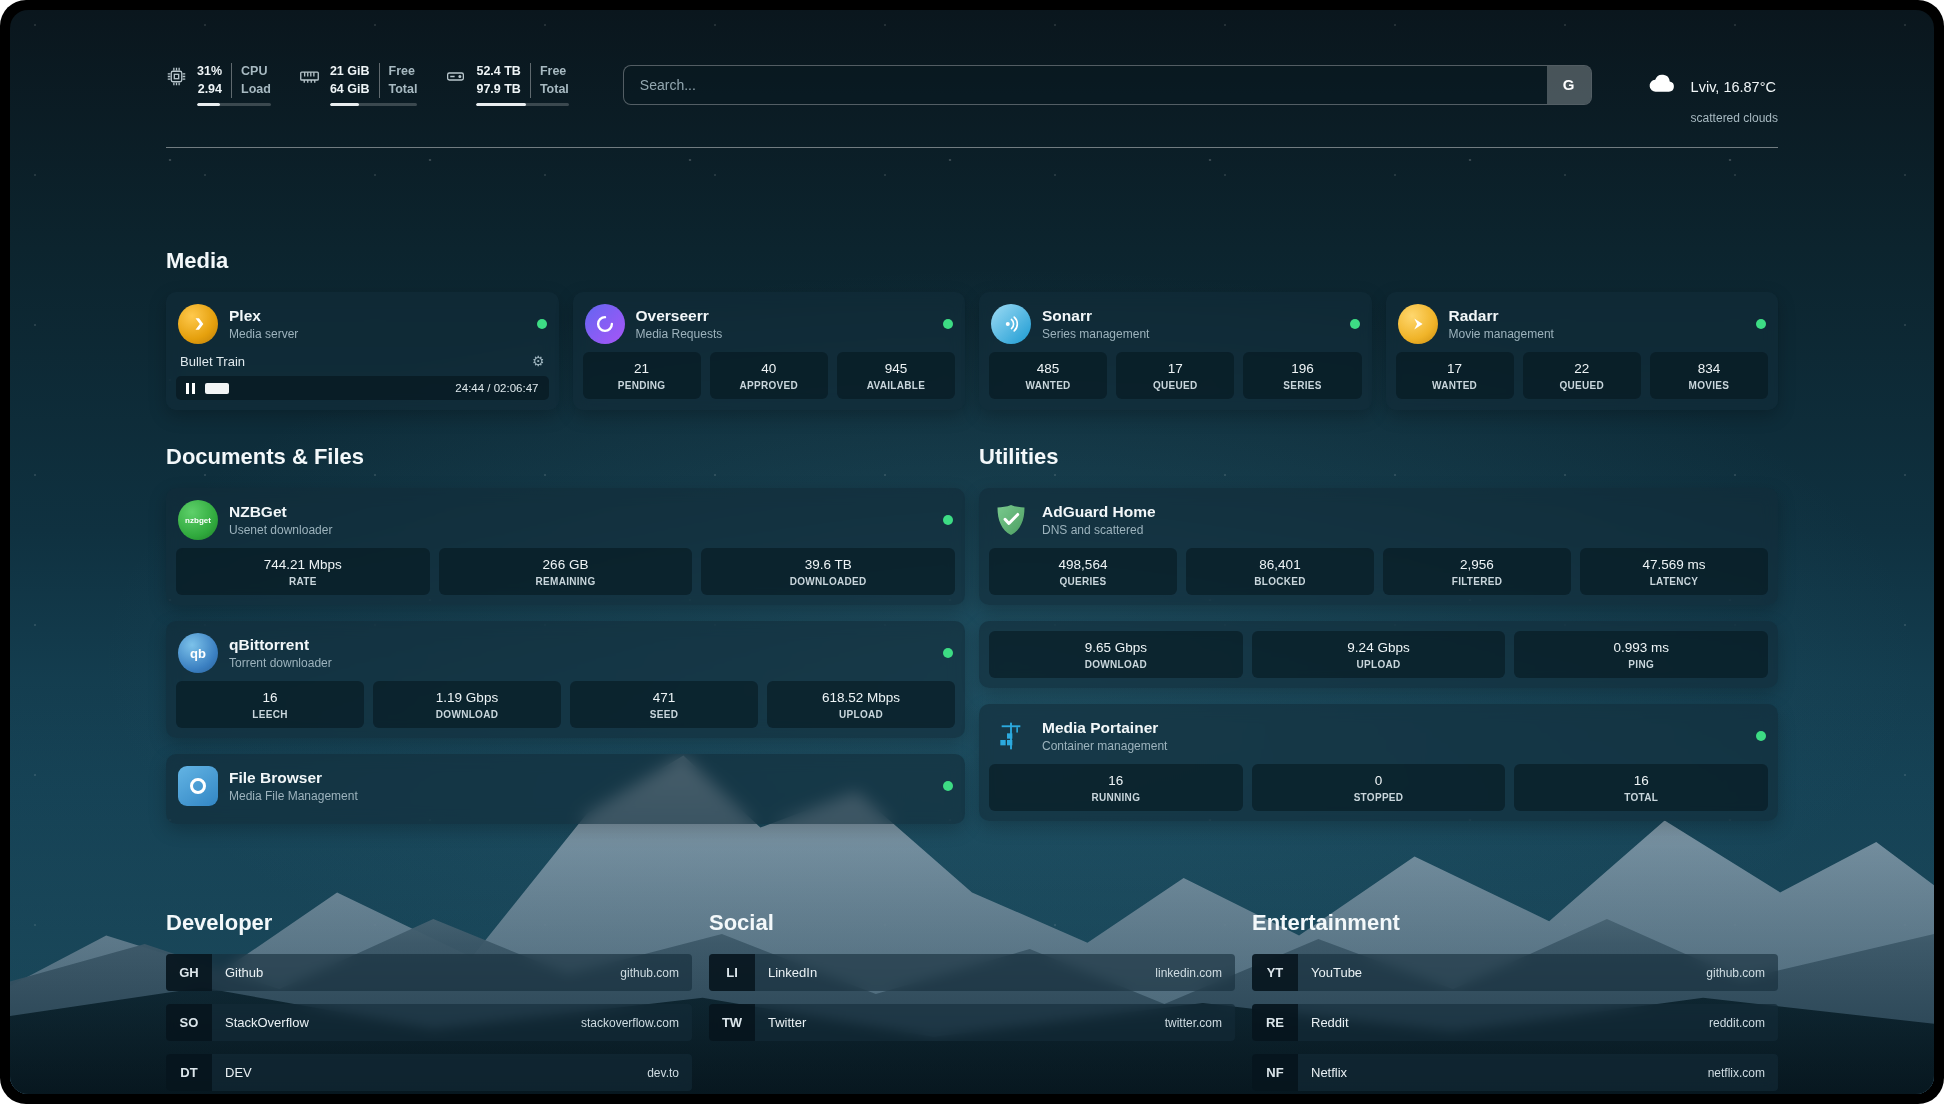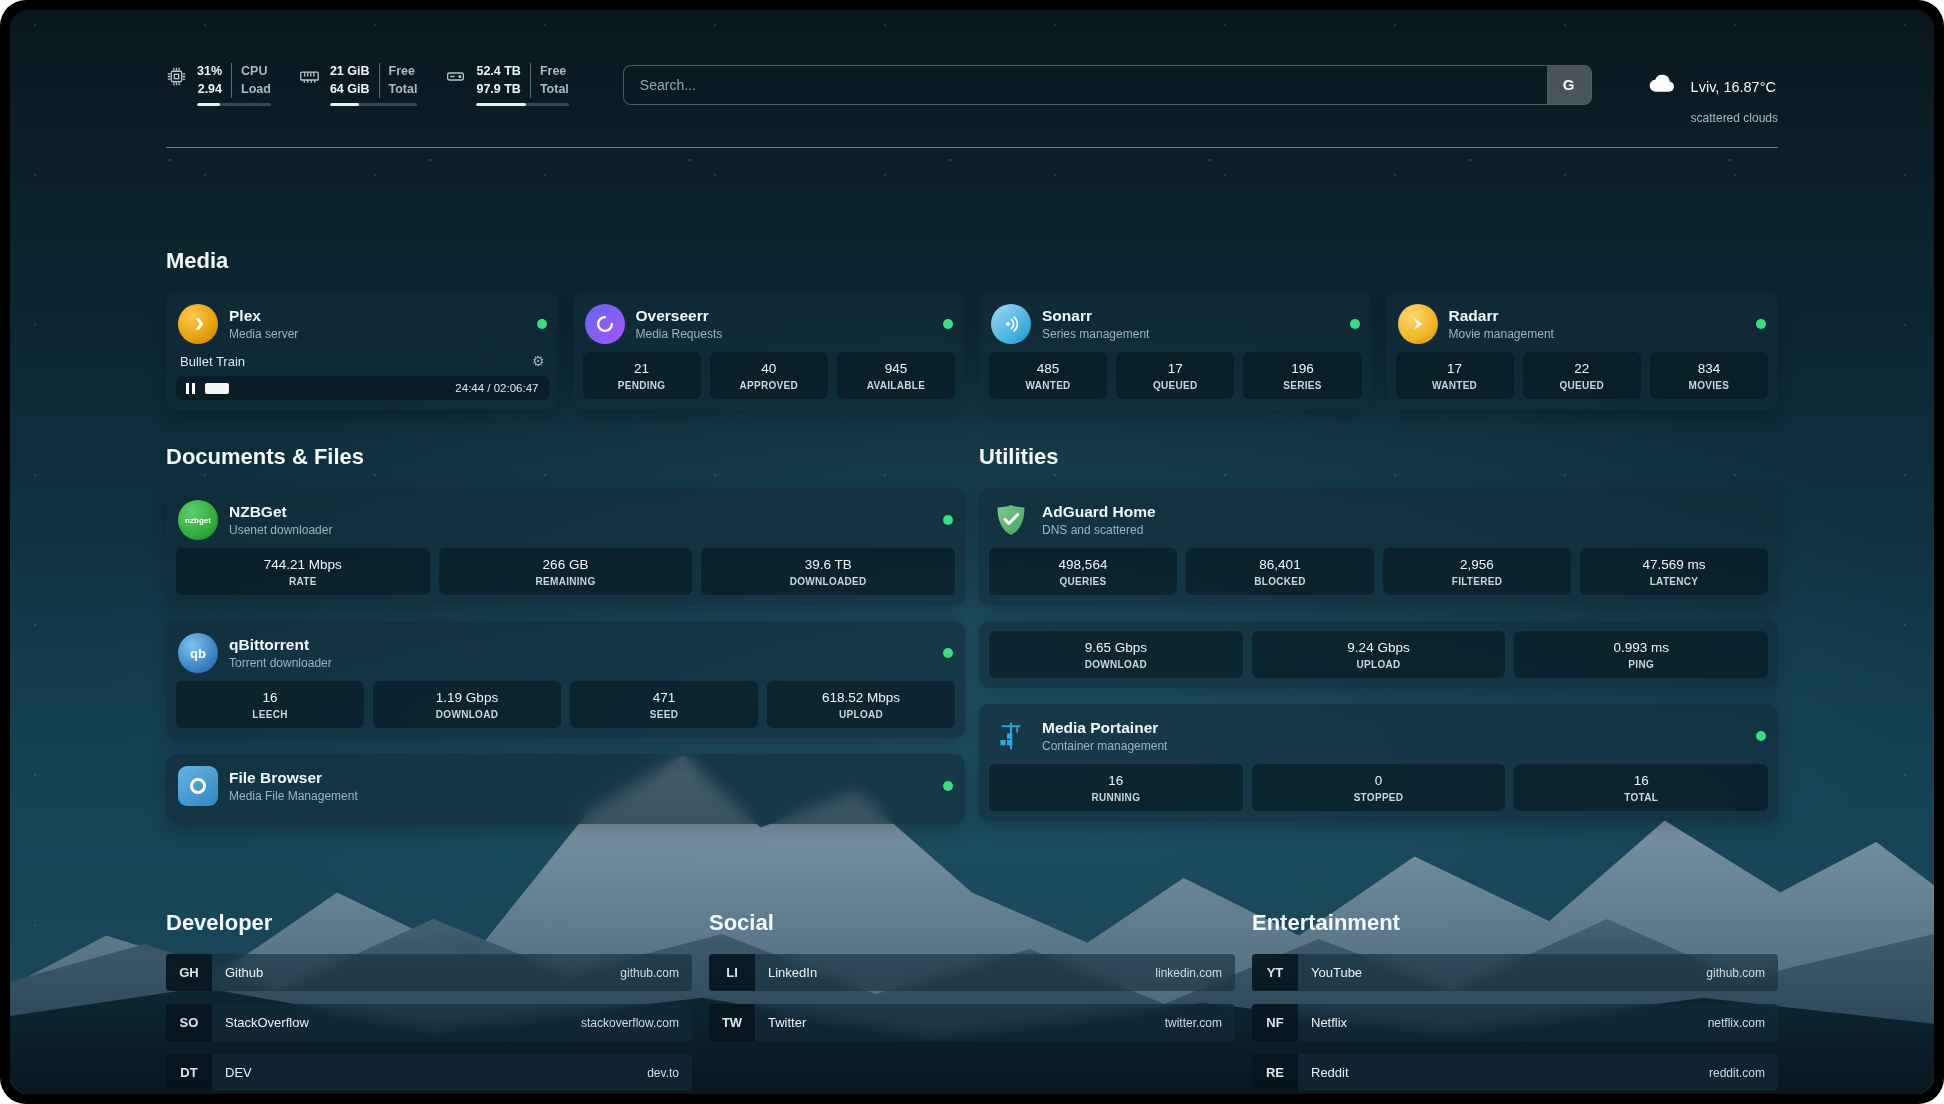--- a/index.html
+++ b/index.html
@@ -553,28 +553,28 @@
           </section>
           <section class="bm-group">
             <h2 class="sec-title">Entertainment</h2>
             <div class="bm-rows">
               <a class="bm-row">
                 <span class="bm-abbr">YT</span>
                 <span class="bm-name">YouTube</span>
                 <span class="bm-url">github.com</span>
               </a>
               <a class="bm-row">
+                <span class="bm-abbr">RE</span>
+                <span class="bm-name">Reddit</span>
+                <span class="bm-url">reddit.com</span>
+              </a>
+              <a class="bm-row">
                 <span class="bm-abbr">NF</span>
                 <span class="bm-name">Netflix</span>
                 <span class="bm-url">netflix.com</span>
               </a>
-              <a class="bm-row">
-                <span class="bm-abbr">RE</span>
-                <span class="bm-name">Reddit</span>
-                <span class="bm-url">reddit.com</span>
-              </a>
             </div>
           </section>
         </div>
 
     </div>
   </div>
 </div>
 
 </body></html>

